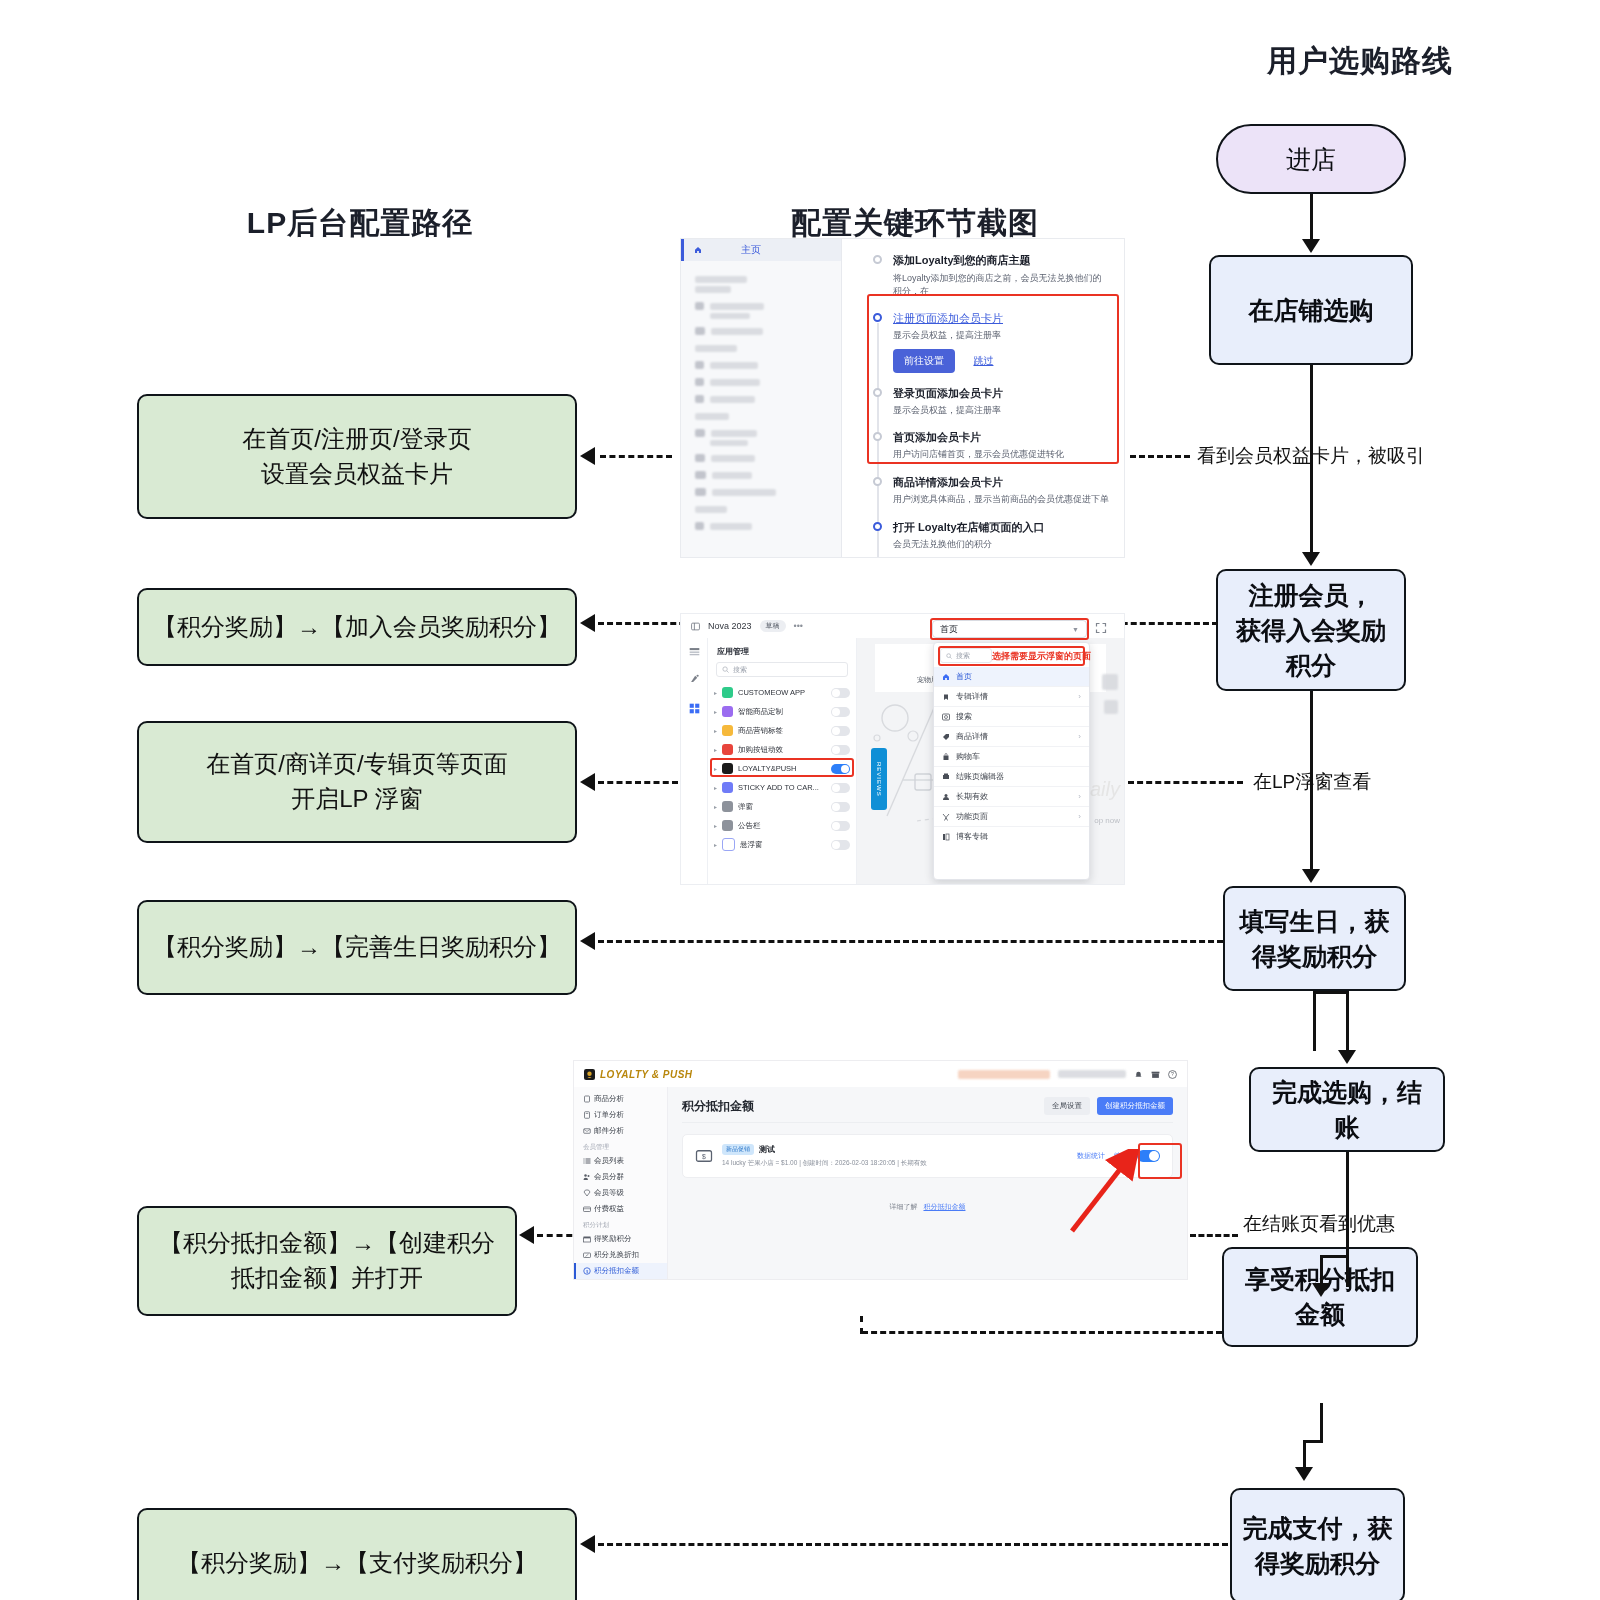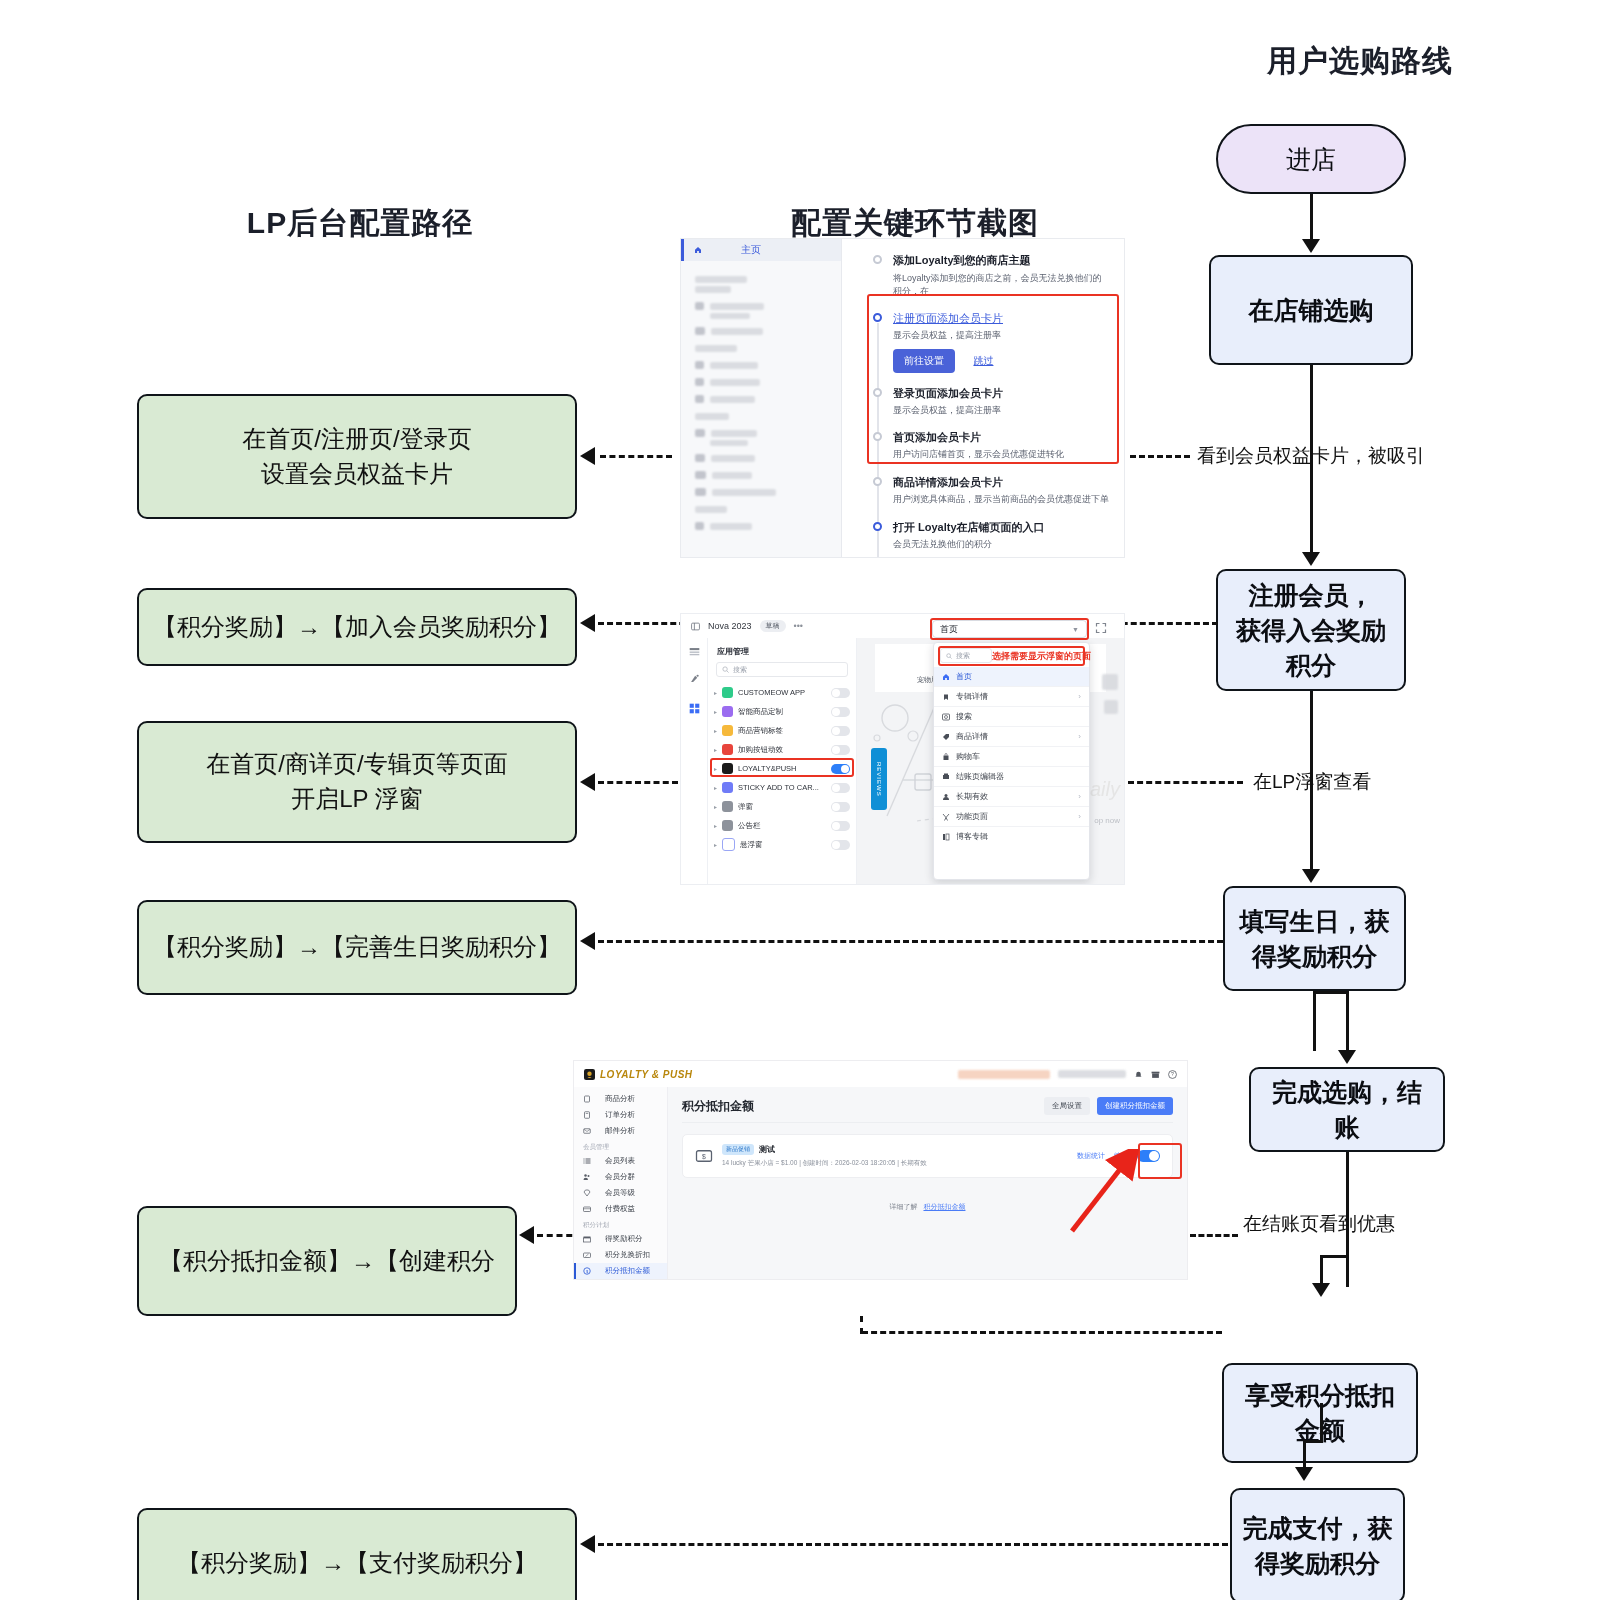--- a/index.html
+++ b/index.html
@@ -94,21 +94,21 @@
   .s2-opt{height:19px;display:flex;align-items:center;gap:6px;padding:0 8px;font-size:8px;color:#3a3f48;border-bottom:1px solid #f1f2f5;}
   .s2-opt.sel{background:#eef3fd;color:#2b59d6;}
   .s2-opt .chev{margin-left:auto;color:#b3b8c2;font-size:8px;}
   .redtxt{color:#ea3323;font-size:9px;font-weight:bold;white-space:nowrap;}
   .revtab{position:absolute;background:#0f8fd6;color:#fff;font-size:6px;letter-spacing:1px;writing-mode:vertical-rl;display:flex;align-items:center;justify-content:center;border-radius:3px;}
 
   
   .s3-top{height:26px;border-bottom:1px solid #ececf0;display:flex;align-items:center;padding:0 10px;}
   .s3-logo{display:flex;align-items:center;gap:5px;font-size:10px;font-weight:bold;font-style:italic;color:#b8860b;letter-spacing:.5px;}
   .s3-side{position:absolute;left:0;top:26px;width:94px;bottom:0;background:#fbfbfc;border-right:1px solid #eeeef2;padding-top:4px;box-sizing:border-box;}
-  .s3-li{height:16px;display:flex;align-items:center;gap:14px;padding-left:9px;font-size:7.5px;color:#3b4049;}
+  .s3-li{height:16px;display:flex;align-items:center;gap:3px;padding-left:9px;font-size:7.5px;color:#3b4049;}
   .s3-li.act{background:#eef3fd;color:#2b59d6;border-left:2px solid #2b59d6;padding-left:7px;}
   .s3-grp{font-size:6.5px;color:#a2a7b2;padding-left:9px;margin:4px 0 1px;}
   .s3-main{position:absolute;left:94px;top:26px;right:0;bottom:0;background:#f6f7f9;padding:10px 14px;box-sizing:border-box;}
   .s3-h{font-size:12px;font-weight:bold;color:#23272f;}
   .s3-btn{font-size:7.5px;padding:4px 8px;border-radius:3px;background:#eceef2;color:#3c4插;color:#3c424c;}
   .s3-btn.pri{background:#4a7cf7;color:#fff;}
   .s3-card{background:#fff;border-radius:5px;border:1px solid #edeef1;}
   .badge{background:#cfe6fb;color:#2a76c8;font-size:6px;border-radius:3px;padding:1px 4px;}
   .s3-meta{font-size:6.5px;color:#8a909b;}
   .s3-act{font-size:7px;color:#4a7cf7;}
@@ -145,20 +145,21 @@
 
   <div class="abs green-box" style="left:137px;top:869px;width:440px;height:95px;">
     <div class="inner">
       <div>【积分奖励】→【完善生日奖励积分】</div>
     </div>
   </div>
 
   <div class="abs green-box" style="left:137px;top:1175px;width:380px;height:110px;">
     <div class="inner">
       <div>【积分抵扣金额】→【创建积分</div>
+      <div>抵扣金额】并打开</div>
     </div>
   </div>
 
   <div class="abs green-box" style="left:137px;top:1477px;width:440px;height:110px;">
     <div class="inner">
       <div>【积分奖励】→【支付奖励积分】</div>
     </div>
   </div>
 
   <div class="abs flow-start" style="left:1216px;top:93px;width:190px;height:70px;">
@@ -185,21 +186,21 @@
       <div>得奖励积分</div>
     </div>
   </div>
 
   <div class="abs flow-box" style="left:1249px;top:1036px;width:196px;height:85px;">
     <div>
         <div>完成选购，结账</div>
       </div>
   </div>
 
-  <div class="abs flow-box" style="left:1222px;top:1332px;width:196px;height:100px;">
+  <div class="abs flow-box" style="left:1222px;top:1216px;width:196px;height:100px;">
     <div>
       <div>享受积分抵扣</div>
       <div>金额</div>
     </div>
   </div>
 
   <div class="abs flow-box" style="left:1230px;top:1457px;width:175px;height:115px;">
     <div>
       <div>完成支付，获</div>
       <div>得奖励积分</div>

